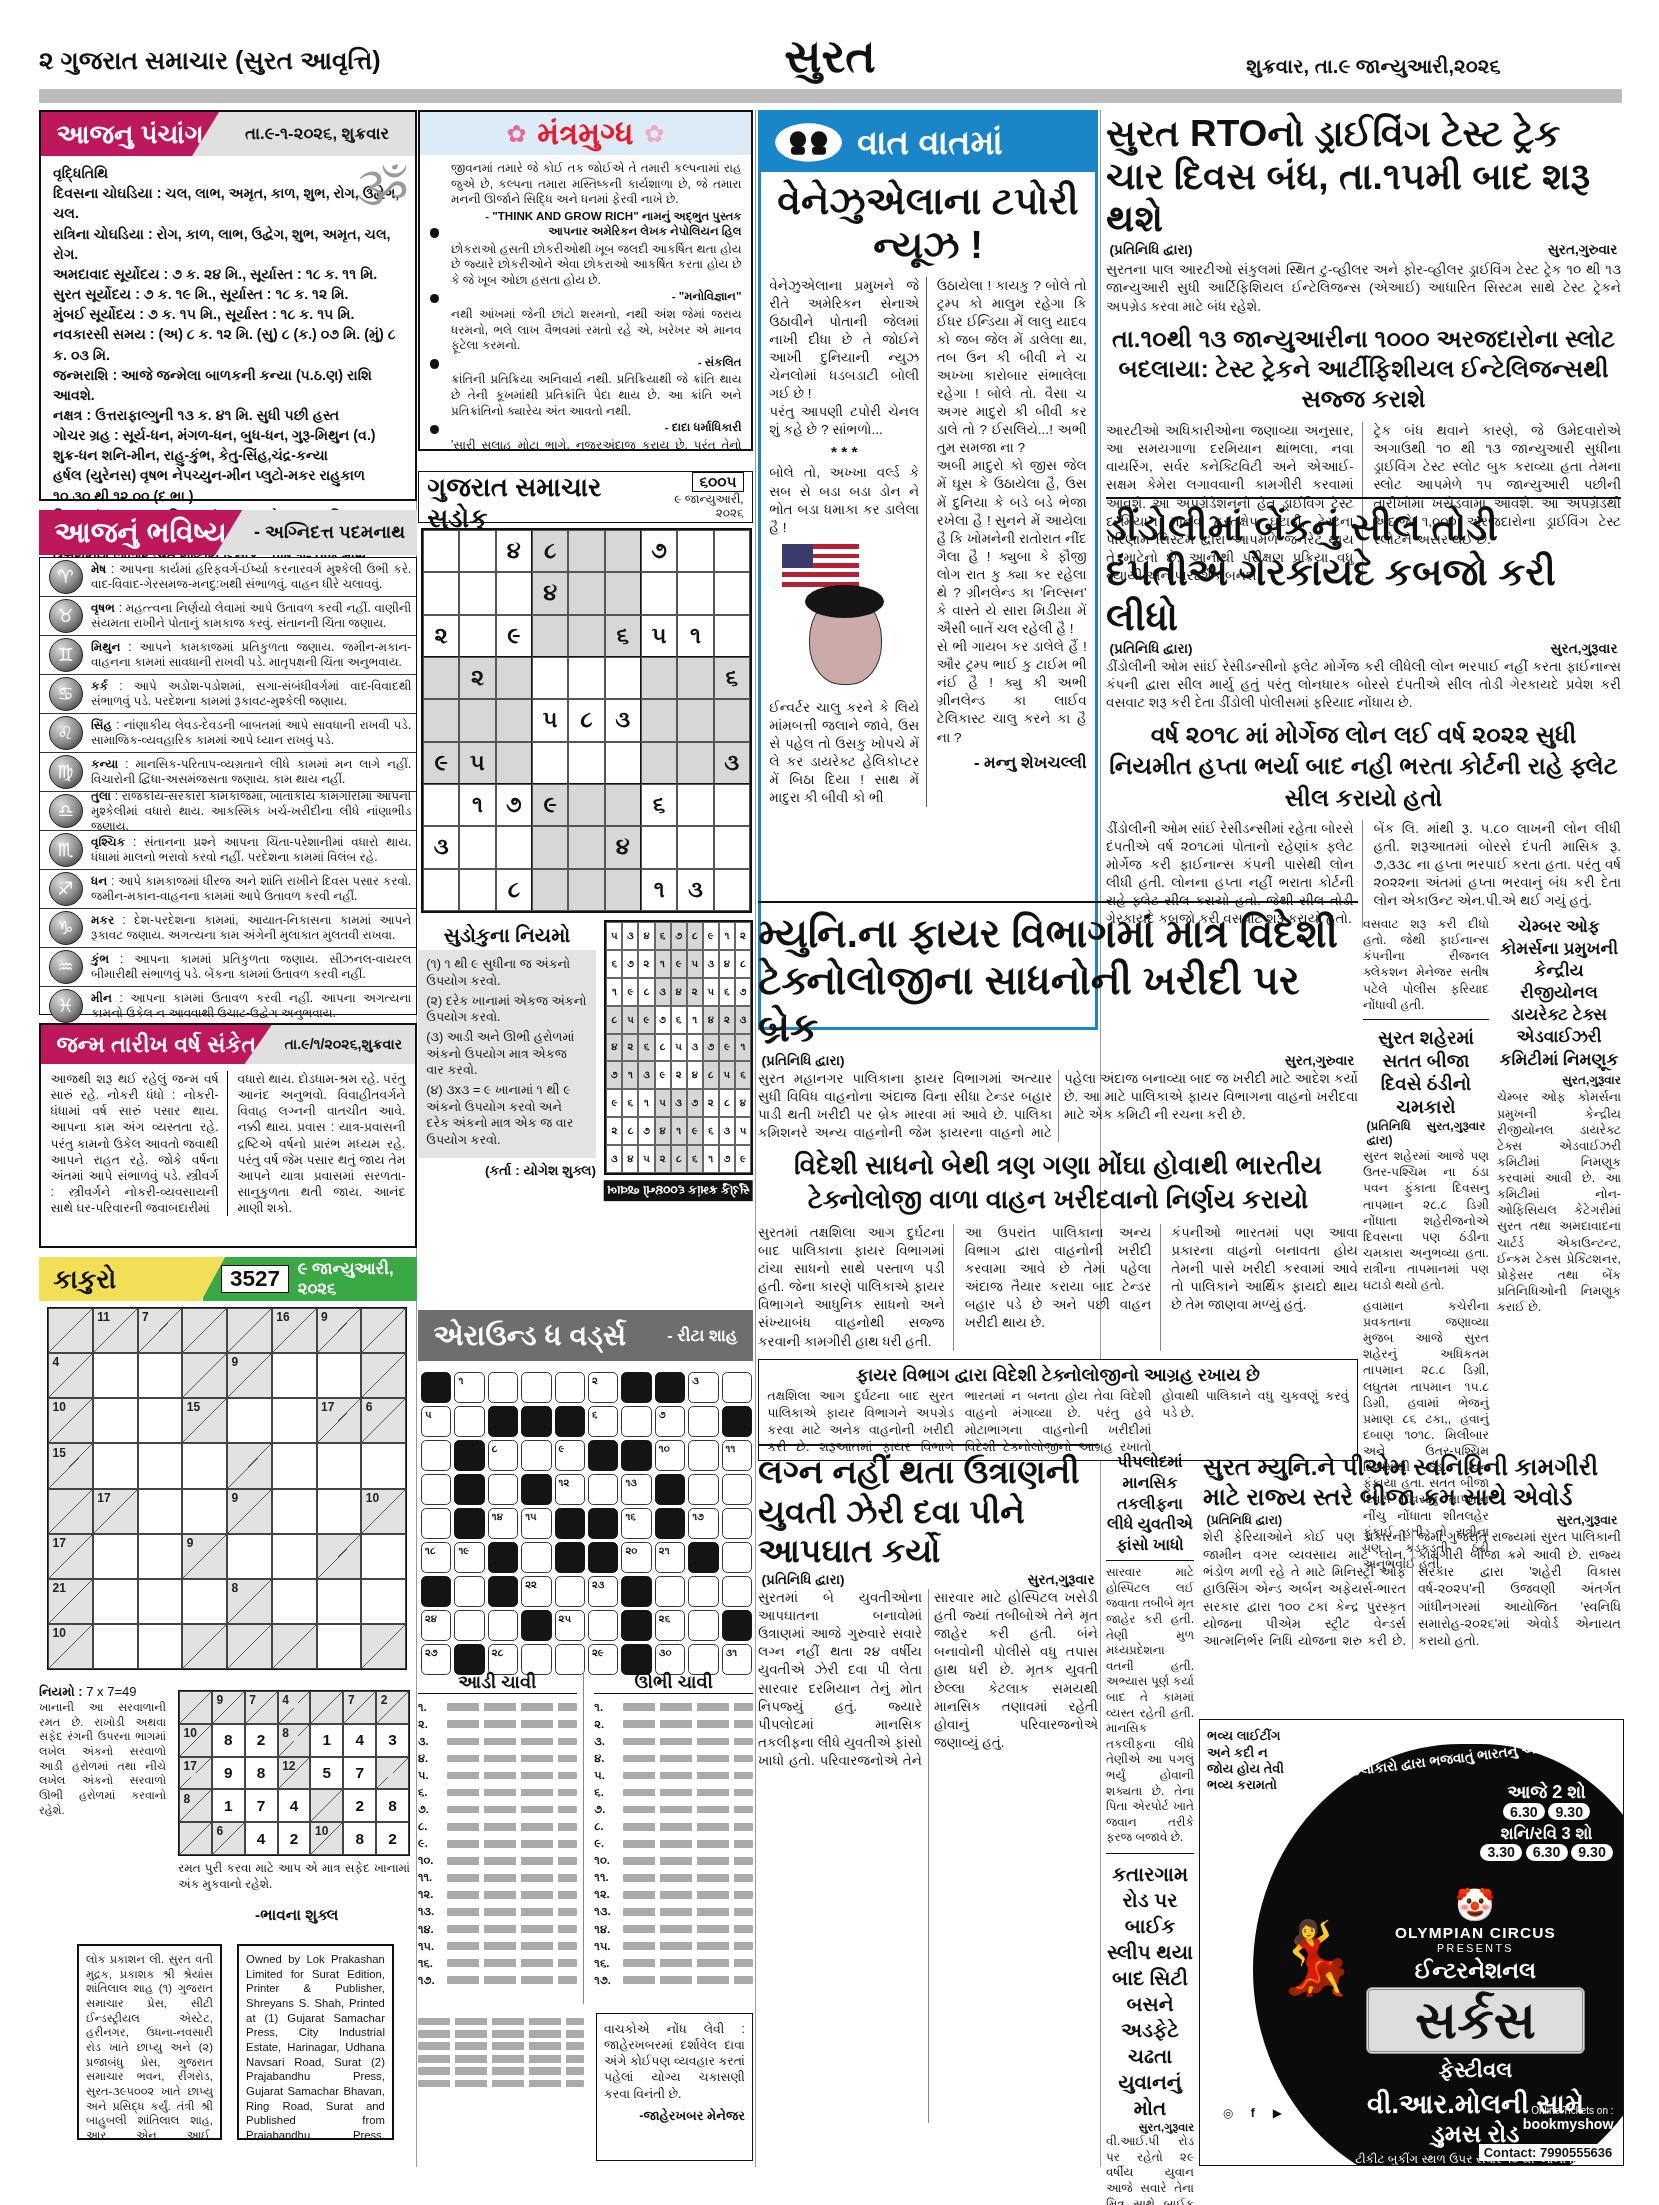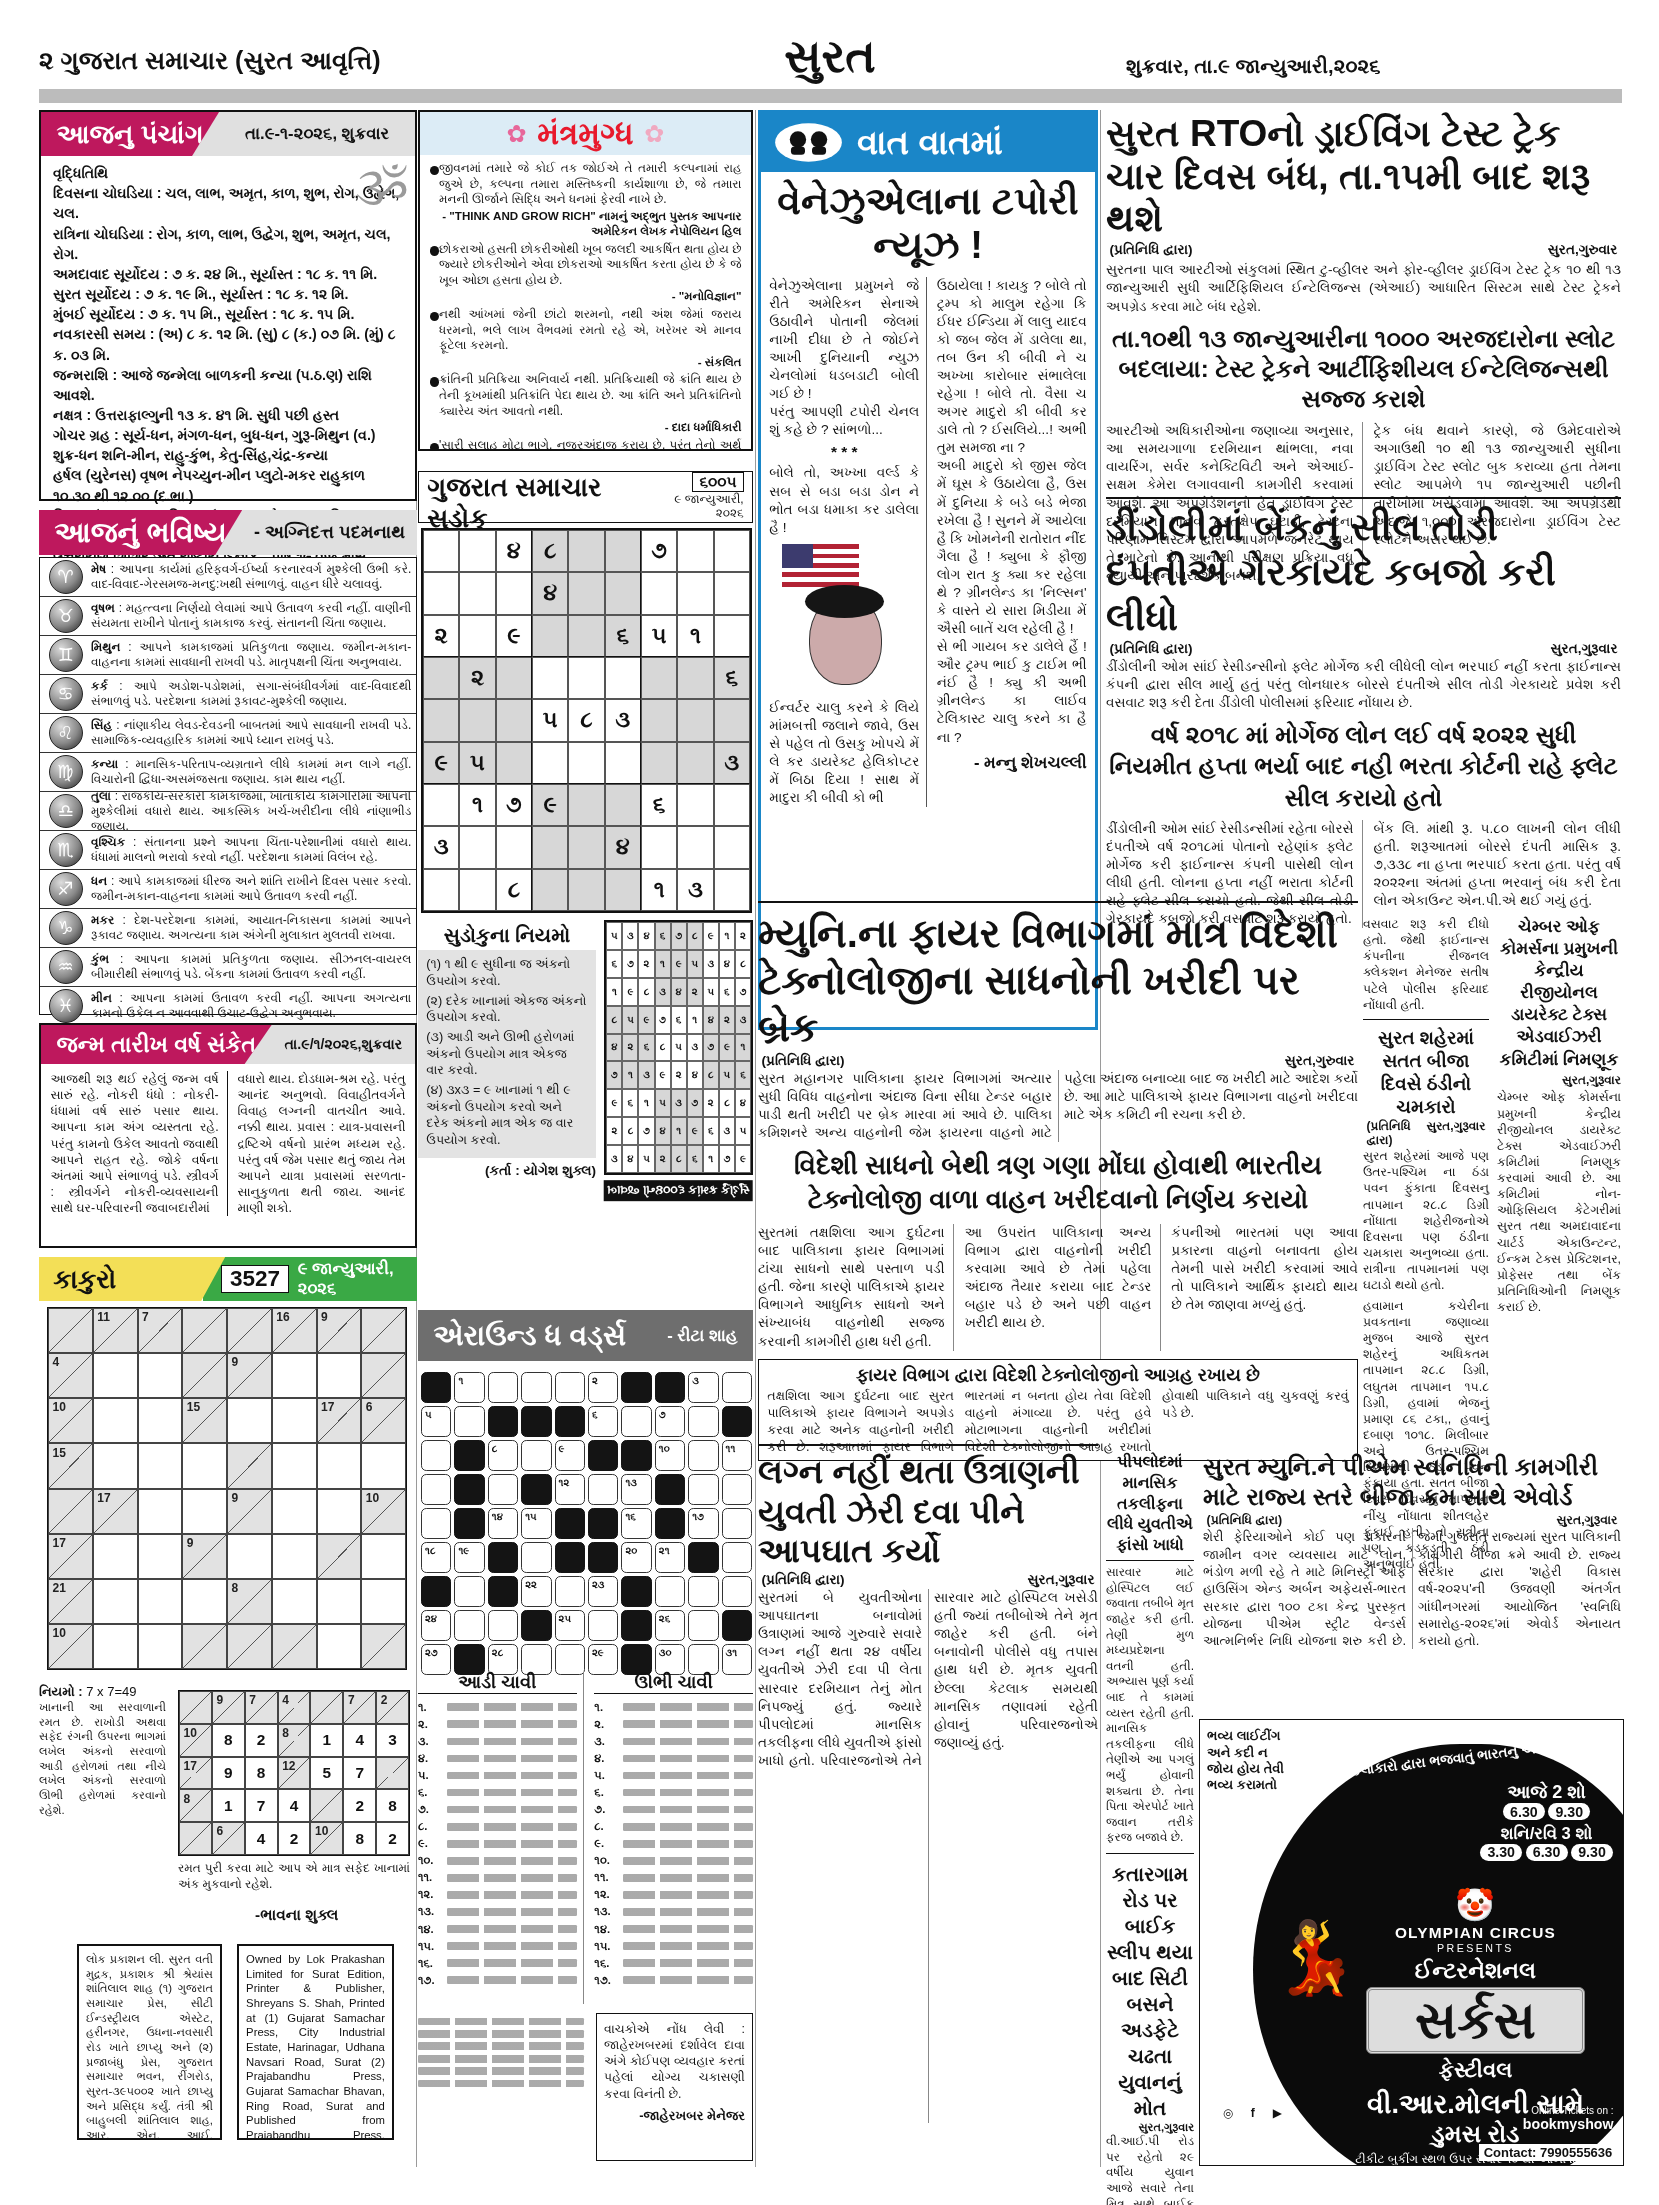--- a/index.html
+++ b/index.html
@@ -48,37 +48,37 @@
   .kak .g{background:
      linear-gradient(to bottom right,transparent 49.4%,#555 49.4%,#555 50.8%,transparent 50.8%),#e2e2e2;}
   .kak .n{position:absolute;left:3.6px;top:1.2px;font-size:12px;font-weight:bold;color:#222;}
   .kak .v{position:absolute;inset:0;display:flex;align-items:center;justify-content:center;
     font-size:15.4px;font-weight:bold;}
   
   .cw{display:grid;grid-template-columns:repeat(10,1fr);gap:3px;}
   .cw .cell{position:relative;border:1.2px solid #333;border-radius:5.3px;height:29px;background:#fff;}
   .cw .blk{background:#141414;border-color:#141414;}
   .cw .num{position:absolute;left:3px;top:1.8px;font-size:10px;font-weight:bold;}
-  .quote{display:flex;gap:0;margin-bottom:3.6px;}
+  .quote{display:flex;gap:12px;margin-bottom:3.6px;align-items:flex-end;}
   .quote .dot{width:9.5px;height:9.5px;border-radius:50%;background:#111;margin-top:4.7px;flex:none;}
   .quote .qt{font-size:12px;line-height:1.3;text-align:justify;}
   .quote .qa{display:block;text-align:right;font-weight:bold;font-size:11.6px;}
   .showpill{display:inline-block;background:#fff;color:#111;border-radius:10.7px;padding:0.6px 7.1px;
     font-weight:bold;font-size:14.2px;margin:0 1.8px;}
   .soc{display:inline-flex;width:20px;height:20px;border-radius:50%;background:#fff;color:#111;
     align-items:center;justify-content:center;font-weight:bold;font-size:12px;margin-right:4.7px;}
 </style>
 </head>
 <body>
 
 <div id="paper">
 
   <div class="abs b" style="left:39px;top:46px;font-size:25px;">૨ ગુજરાત સમાચાર (સુરત આવૃત્તિ)</div>
   <div class="abs b ctr" style="left:735px;top:28.5px;width:190px;font-size:46px;">સુરત</div>
-  <div class="abs b" style="left:1126px;top:55px;width:495px;font-size:20px;text-align:left;">શુક્રવાર, તા.૯ જાન્યુઆરી,૨૦૨૬</div>
+  <div class="abs b" style="left:1126px;top:55px;width:495px;font-size:20px;text-align:center;">શુક્રવાર, તા.૯ જાન્યુઆરી,૨૦૨૬</div>
   <div class="abs" style="left:39px;top:89px;width:1583px;height:14.2px;background:#bcbcbc;"></div>
 
   <div class="vrule" style="left:416px;top:110px;height:2057px;"></div>
   <div class="vrule" style="left:755px;top:110px;height:2057px;"></div>
   <div class="vrule" style="left:1100px;top:110px;height:2057px;"></div>
 
   <section class="abs box" style="left:39px;top:110px;width:378px;height:391px;">
     <div style="height:44px;">
       <div class="flaghead">
         <div class="black" style="font-size:26px;font-weight:bold;">આજનુ પંચાંગ</div>

